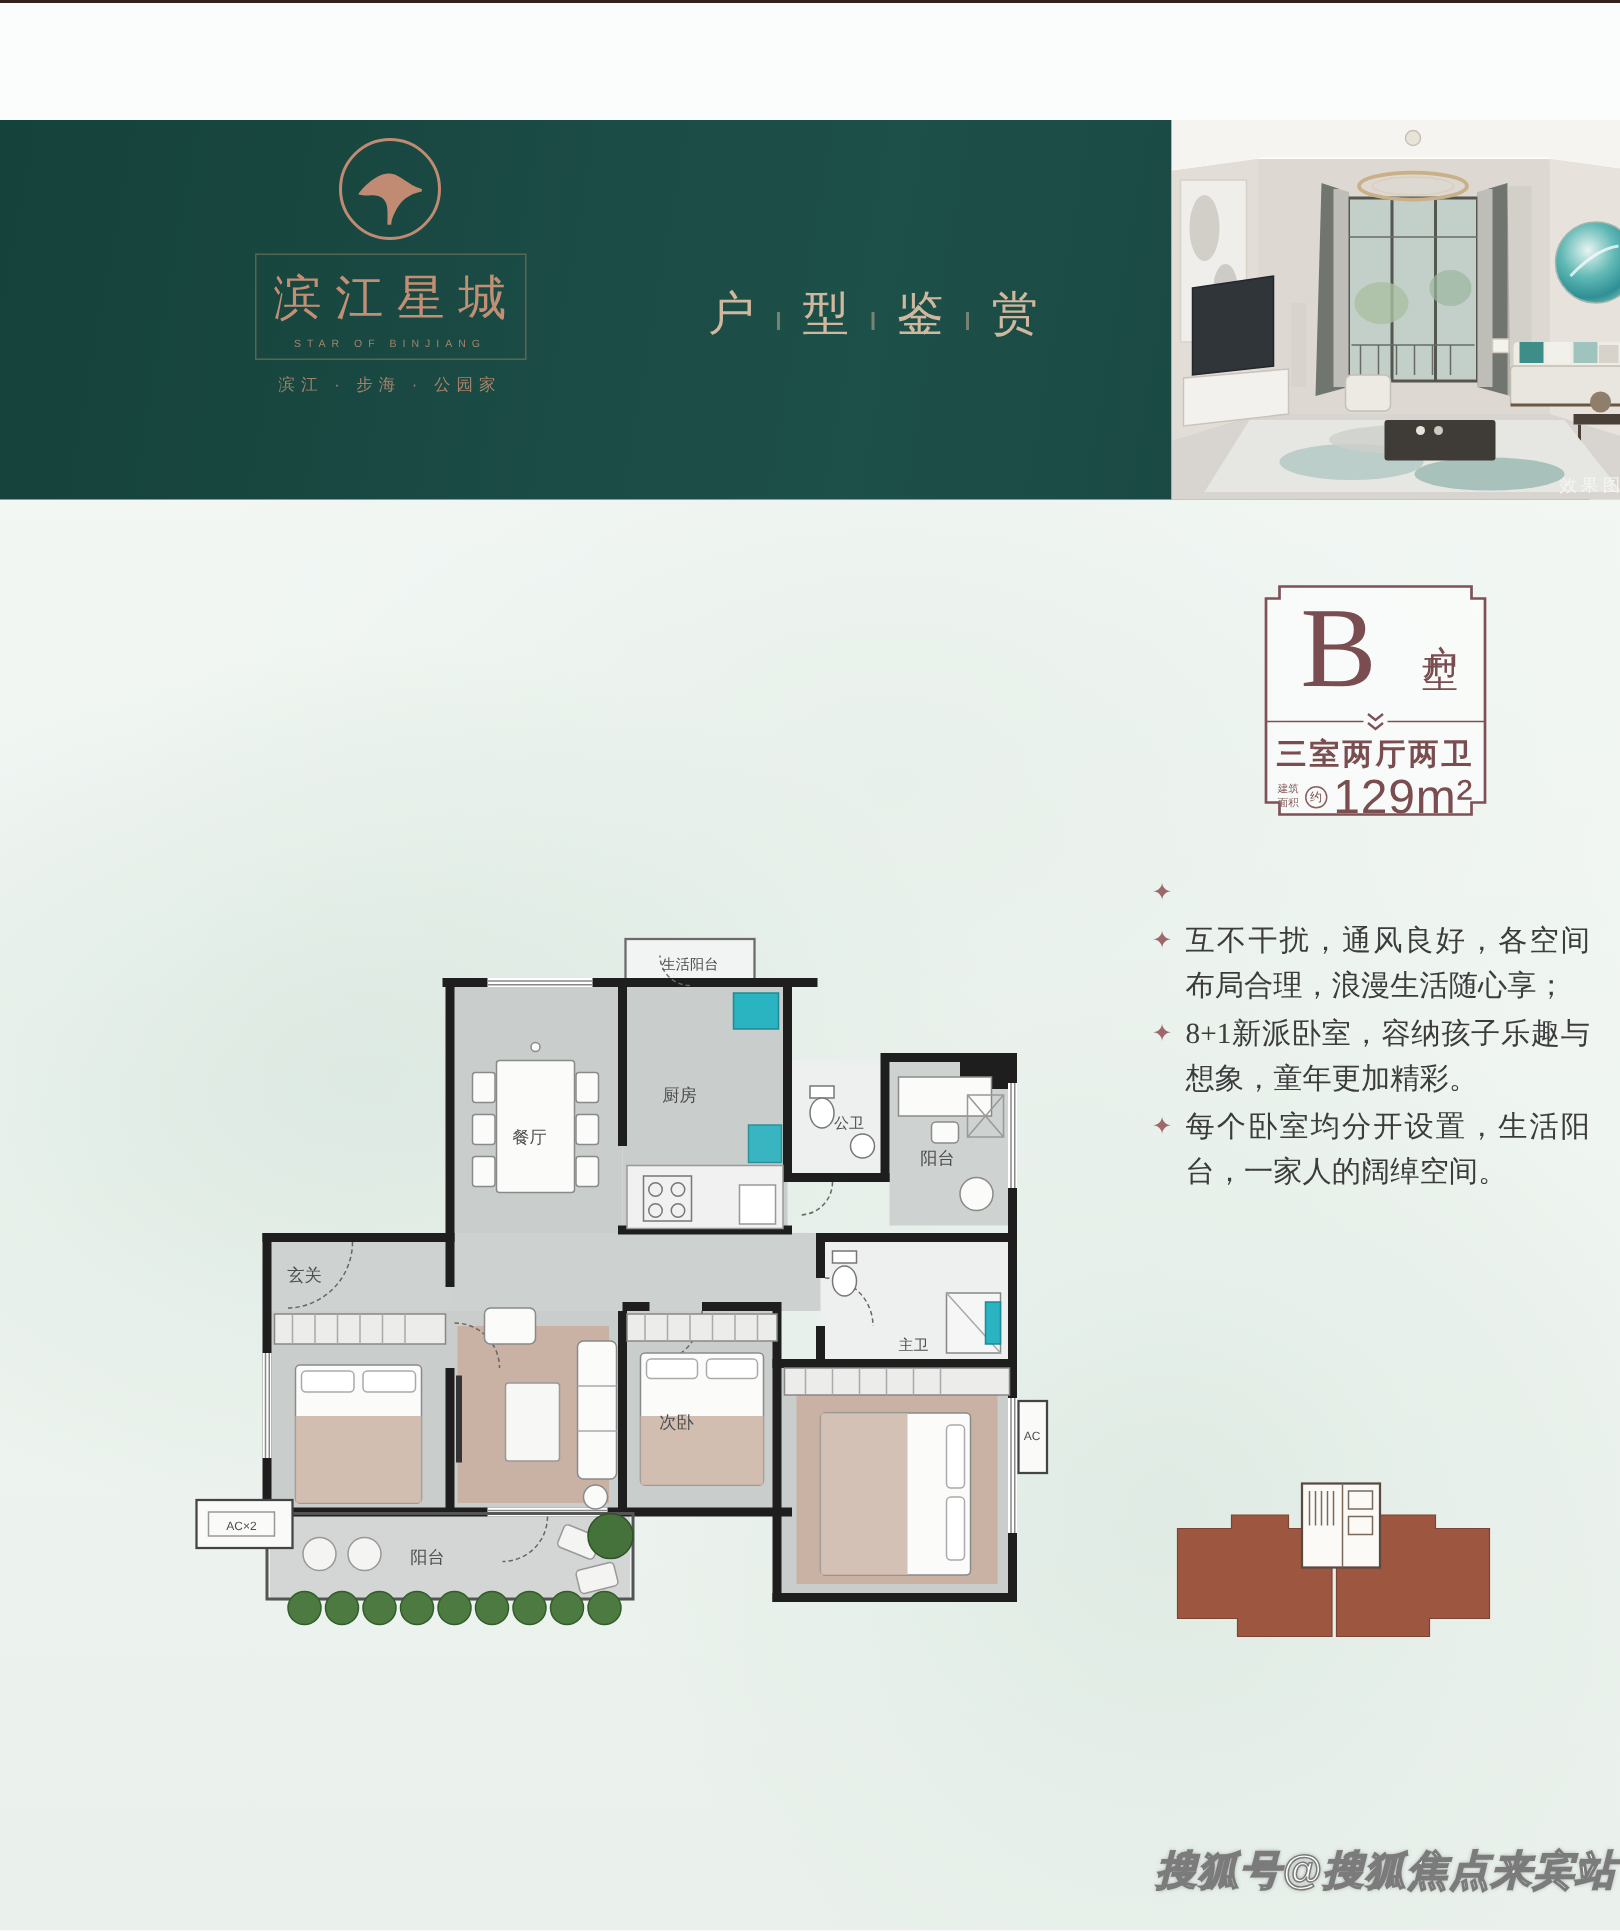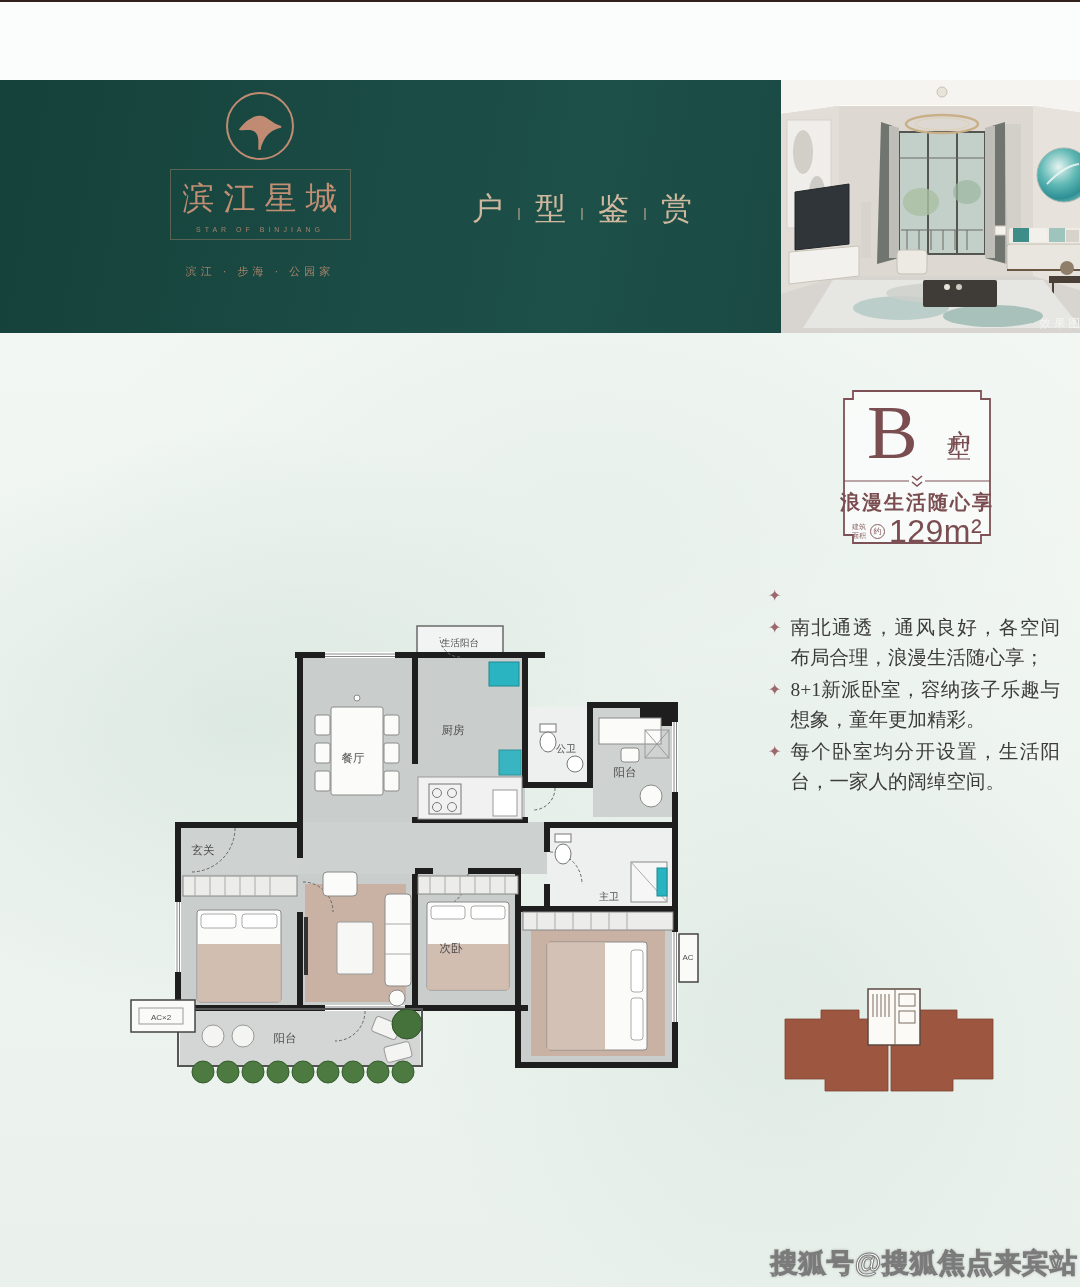--- a/index.html
+++ b/index.html
@@ -14,21 +14,21 @@
   .top-strip{position:absolute;top:2px;left:0;width:100%;height:78px;background:#fbfdfc;}
   
   .band{position:absolute;left:0;top:80px;width:1060px;height:253px;
     background:linear-gradient(100deg,#15423b,#1d5049 55%,#15413a);}
   .logo{position:absolute;left:148px;top:12px;width:224px;text-align:center;color:#c28f74;}
   .logo-circle{width:64px;height:64px;margin:0 auto;border:2.5px solid #c08b72;border-radius:50%;
     display:flex;align-items:center;justify-content:center;}
   .brand-frame{display:inline-block;border:1px solid rgba(197,146,118,.38);padding:7px 12px 6px 12px;margin-top:9px;}
   .brand{font-size:32px;letter-spacing:9px;margin-right:-9px;font-weight:500;color:#c28f74;white-space:nowrap;text-align:center;}
   .brand-sub{margin-top:5px;font-size:7px;letter-spacing:4px;color:#bb8d72;opacity:.85;}
-  .tagline{margin-top:24px;font-size:11px;letter-spacing:4px;color:#b4896e;opacity:.9;}
+  .tagline{margin-top:9px;font-size:11px;letter-spacing:4px;color:#b4896e;opacity:.9;}
   .series-title{position:absolute;left:472px;top:108px;display:flex;align-items:center;gap:15px;
     font-family:"Liberation Serif",serif;color:#cfb89e;}
   .series-title .ch{font-size:31px;}
   .series-title .sep{width:2px;height:12px;background:rgba(207,184,158,.5);margin-top:10px;}
   .photo{position:absolute;left:750px;top:80px;width:310px;height:253px;background:#ddd8d1;margin-left:31px;}
   
   .badge{position:absolute;left:833px;top:386px;width:168px;height:162px;color:#7a4d50;}
   .badge svg.frame{position:absolute;left:0;top:0;}
   .badge .b-letter{position:absolute;left:34px;top:8px;font-family:"Liberation Serif",serif;font-size:76px;line-height:1;}
   .badge .b-type{position:absolute;left:110px;top:24px;writing-mode:vertical-rl;font-size:24px;letter-spacing:8px;
@@ -43,22 +43,22 @@
   .features{position:absolute;left:768px;top:581px;width:292px;}
   .feat{display:flex;margin-bottom:2px;}
   .star{color:#9c686c;font-size:16px;line-height:30px;margin-right:9px;flex:none;}
   .ftext{font-family:"Liberation Serif",serif;font-size:19.5px;line-height:30px;color:#3c3c3c;text-align:justify;}
   
   .plan{position:absolute;left:85px;top:612px;width:618px;height:472px;}
   .plan text{font-family:"Liberation Sans",sans-serif;fill:#4e4e4e;}
   
   .footprint{position:absolute;left:775px;top:983px;width:228px;height:115px;}
   
-  .watermark{position:absolute;right:2px;bottom:6px;font-size:27px;font-weight:bold;color:#ffffff;
-    -webkit-text-stroke:1px #7b7b7b;text-shadow:0 0 3px rgba(90,90,90,.55);letter-spacing:1px;}
+  .watermark{position:absolute;right:2px;bottom:22px;font-size:27px;font-weight:bold;color:#ffffff;
+    -webkit-text-stroke:1px #7b7b7b;text-shadow:0 0 3px rgba(90,90,90,.55);letter-spacing:1px;font-style:italic;}
 </style>
 </head>
 <body>
 
 <div class="page">
   <div class="top-line"></div>
   <div class="top-strip"></div>
 
   <div class="band">
     <div class="logo">
@@ -168,38 +168,38 @@
   <div class="badge">
     <svg class="frame" width="168" height="162" viewBox="0 0 168 162">
       <path d="M20,5 H148 V13 H157 V149 H148 V157 H20 V149 H11 V13 H20 Z" fill="rgba(255,255,255,0.6)" stroke="#7d5156" stroke-width="1.8"></path>
       <line x1="11" y1="95" x2="76" y2="95" stroke="#7d5156" stroke-width="1"></line>
       <line x1="92" y1="95" x2="157" y2="95" stroke="#7d5156" stroke-width="1"></line>
       <polyline points="79,90 84,94 89,90" fill="none" stroke="#7d5156" stroke-width="1.5"></polyline>
       <polyline points="79,96 84,100 89,96" fill="none" stroke="#7d5156" stroke-width="1.5"></polyline>
     </svg>
     <div class="b-letter">B</div>
     <div class="b-type">户型</div>
-    <div class="b-layout">浪漫生活随心享</div>
+    <div class="b-layout">三室两厅两卫</div>
     <div class="b-area">
       <div class="b-small">
         <div>建筑</div>
         <div>面积</div>
       </div>
       <div class="b-circle">约</div>
       <div class="b-val">129m²</div>
     </div>
   </div>
 
   <div class="features">
     <div class="feat">
       <span class="star">✦</span>
     </div>
     <div class="feat">
       <span class="star">✦</span>
-      <span class="ftext">南北通透，通风良好，各空间布局合理，浪漫生活随心享；</span>
+      <span class="ftext">互不干扰，通风良好，各空间布局合理，浪漫生活随心享；</span>
     </div>
     <div class="feat">
       <span class="star">✦</span>
       <span class="ftext">8+1新派卧室，容纳孩子乐趣与想象，童年更加精彩。</span>
     </div>
     <div class="feat">
       <span class="star">✦</span>
       <span class="ftext">每个卧室均分开设置，生活阳台，一家人的阔绰空间。</span>
     </div>
   </div>

